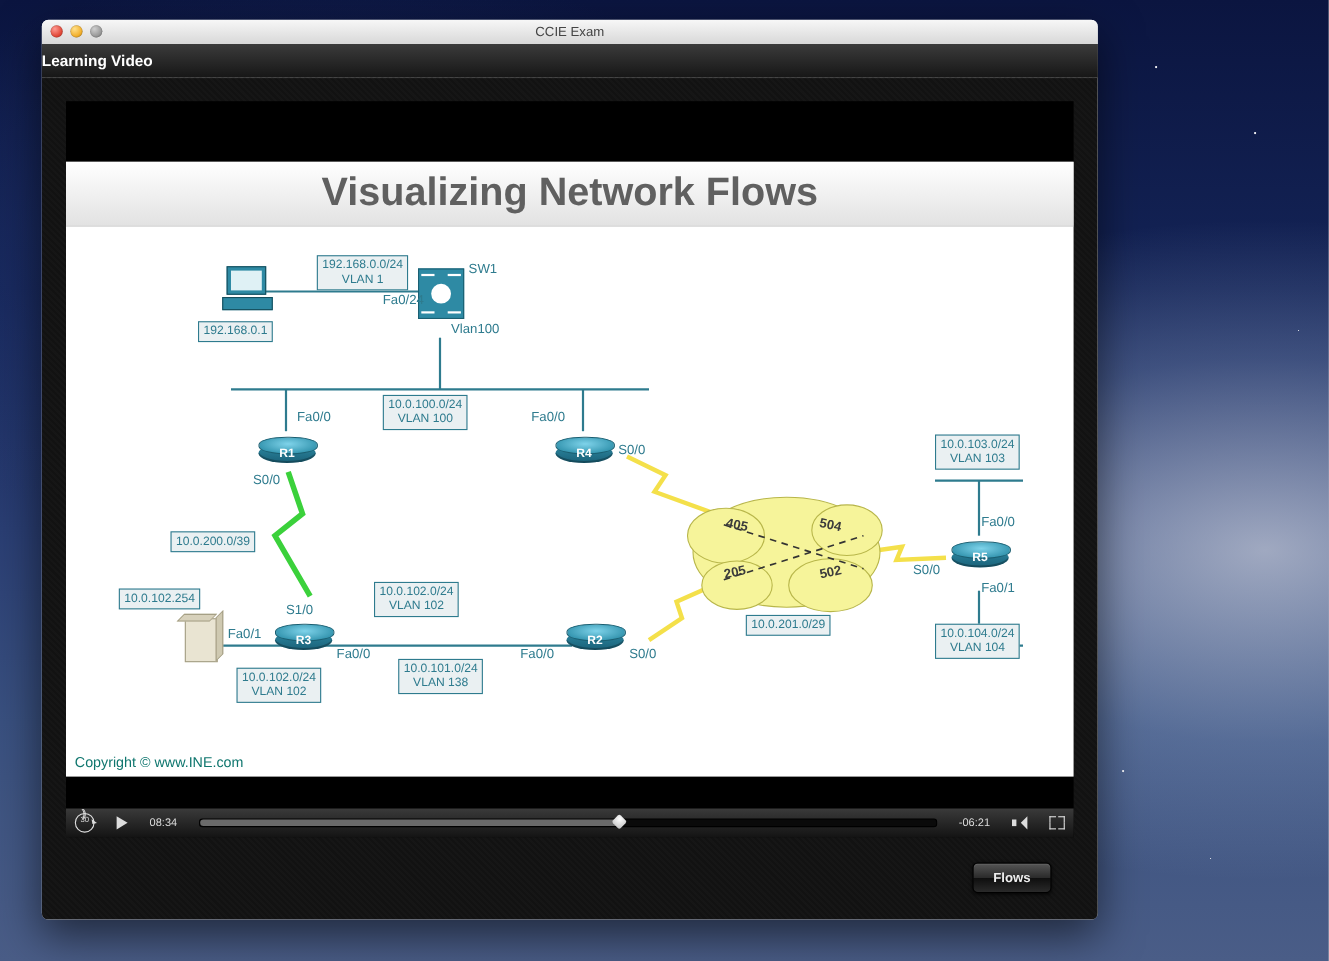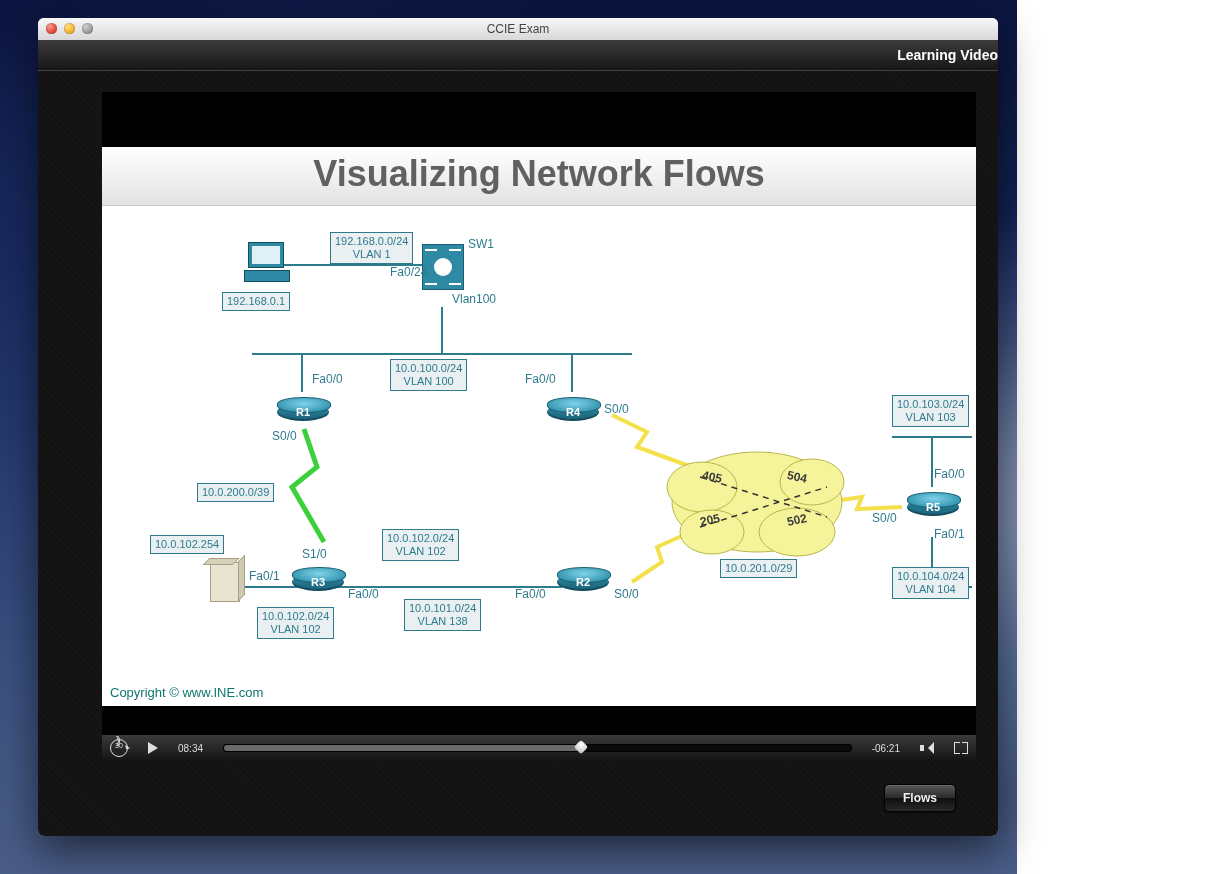--- a/index.html
+++ b/index.html
@@ -1,18 +1,18 @@
 <!DOCTYPE html>
 <html><head>
 <meta charset="utf-8">
 <style>
   html,body{margin:0;padding:0;width:1208px;height:874px;overflow:hidden;font-family:"Lucida Grande","Helvetica Neue",Arial,sans-serif;}
   
   .desktop{
-    position:relative;width:1017px;height:874px;
+    position:relative;width:1208px;height:874px;
     background:
       radial-gradient(ellipse 900px 500px at 1150px 500px, rgba(255,255,255,.55) 0%, rgba(170,190,220,.25) 35%, rgba(0,0,0,0) 60%),
       radial-gradient(ellipse 700px 400px at 300px 250px, rgba(40,60,120,.6) 0%, rgba(0,0,0,0) 70%),
       linear-gradient(180deg,#0b1540 0%,#142457 30%,#2a3e73 55%,#39507f 75%,#4a5d87 100%);
   }
   .star{position:absolute;background:#fff;border-radius:50%;}
   
   .window{
     position:absolute;left:38px;top:18px;width:960px;height:818px;
     border-radius:6px;box-shadow:0 14px 40px rgba(0,0,0,.55);
@@ -28,26 +28,26 @@
   .tl{width:11px;height:11px;border-radius:50%;box-shadow:inset 0 0 1px rgba(0,0,0,.5);}
   .tl.red{background:radial-gradient(circle at 35% 30%,#ff9a92,#e24b3b 60%,#b8271b);}
   .tl.yel{background:radial-gradient(circle at 35% 30%,#ffe08a,#f3b12f 60%,#b87f10);}
   .tl.grn{background:radial-gradient(circle at 35% 30%,#cfcfcf,#9b9b9b 60%,#6b6b6b);}
   .appchrome{
     position:absolute;left:0;right:0;top:22px;bottom:0;
     background:#121212;
     background-image:repeating-linear-gradient(45deg,rgba(255,255,255,.015) 0 2px,rgba(0,0,0,0) 2px 4px);
   }
   .navhdr{
-    height:30px;text-align:right;color:#fff;font-weight:bold;font-size:14px;line-height:30px;
+    height:30px;text-align:left;color:#fff;font-weight:bold;font-size:14px;line-height:30px;
     background:linear-gradient(180deg,#3b3b3b 0%,#171717 100%);
     border-bottom:1px dashed #444;
   }
   .videoarea{
-    position:absolute;left:22px;right:22px;top:52px;bottom:75px;background:#000;margin-left:42px;
+    position:absolute;left:22px;right:22px;top:52px;bottom:75px;background:#000;
   }
   .slide{
     position:absolute;left:0;right:0;top:55px;bottom:55px;background:#fff;overflow:hidden;
     font-family:Arial,Helvetica,sans-serif;
   }
   
   .stitlewrap{background:linear-gradient(180deg,#ffffff 0%,#e2e2e2 100%);border-bottom:1px solid #c9c9c9;}
   .stitle{font-weight:bold;color:#606060;font-size:36px;text-align:center;padding:6px 0 10px;}
   .copyright{
     position:absolute;left:8px;bottom:6px;color:#0f766e;font-size:13px;

